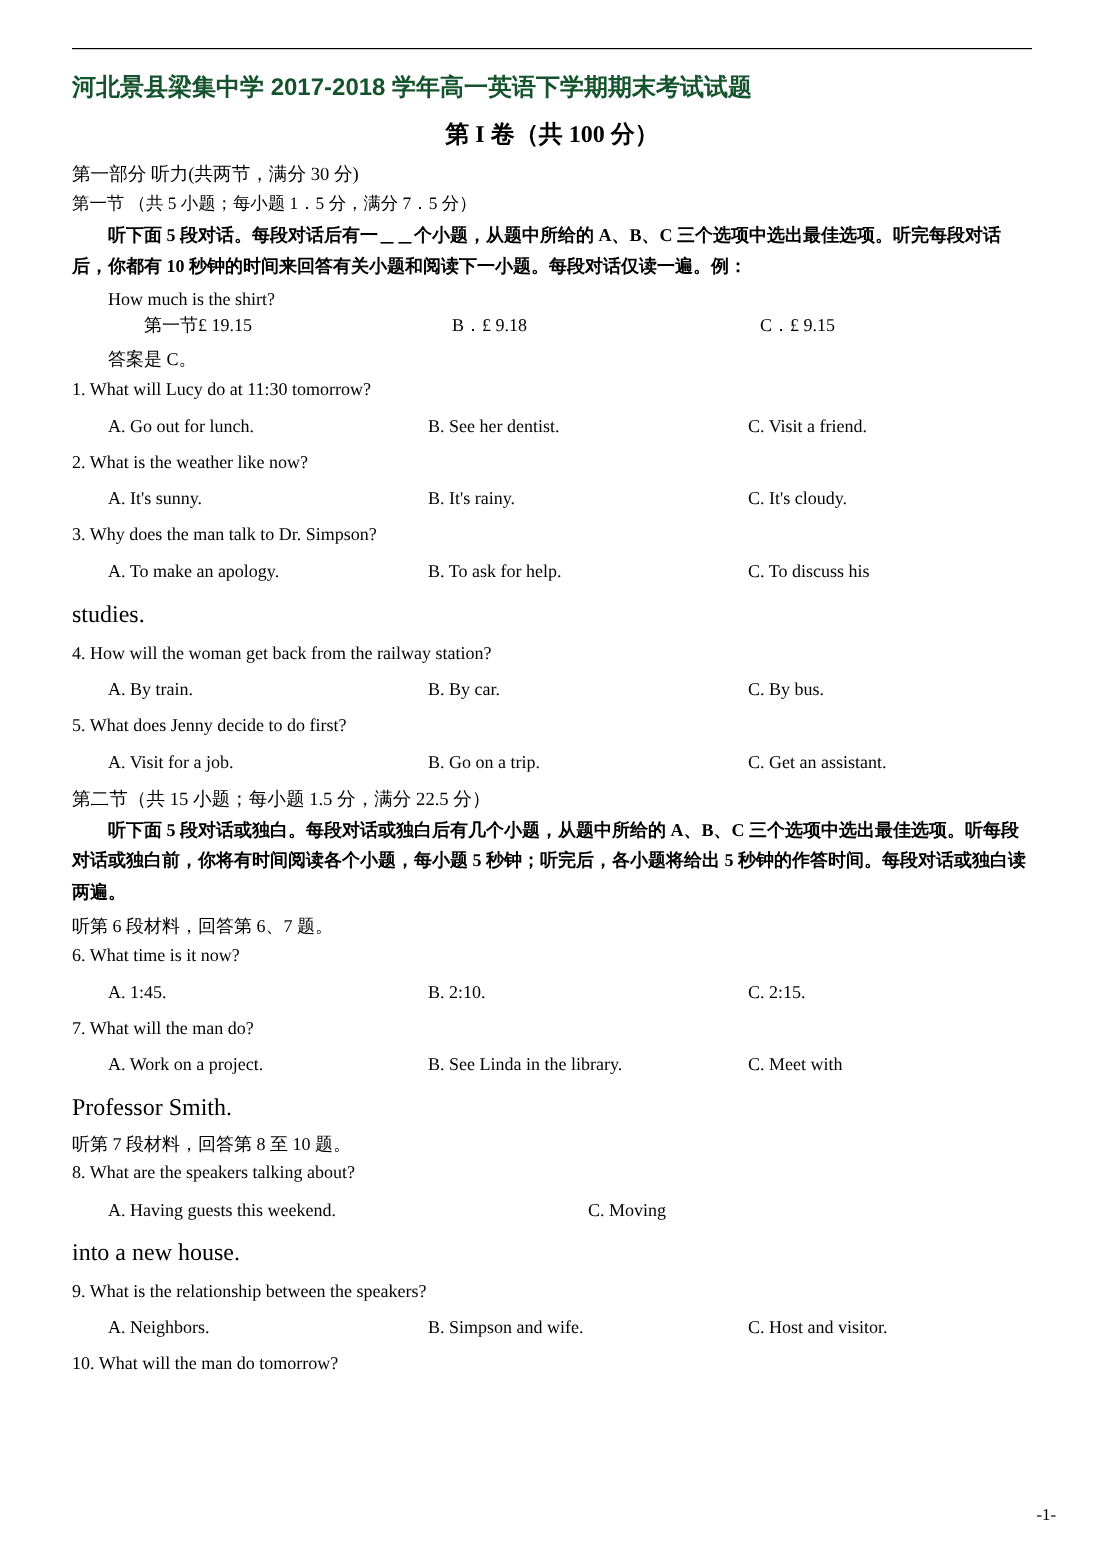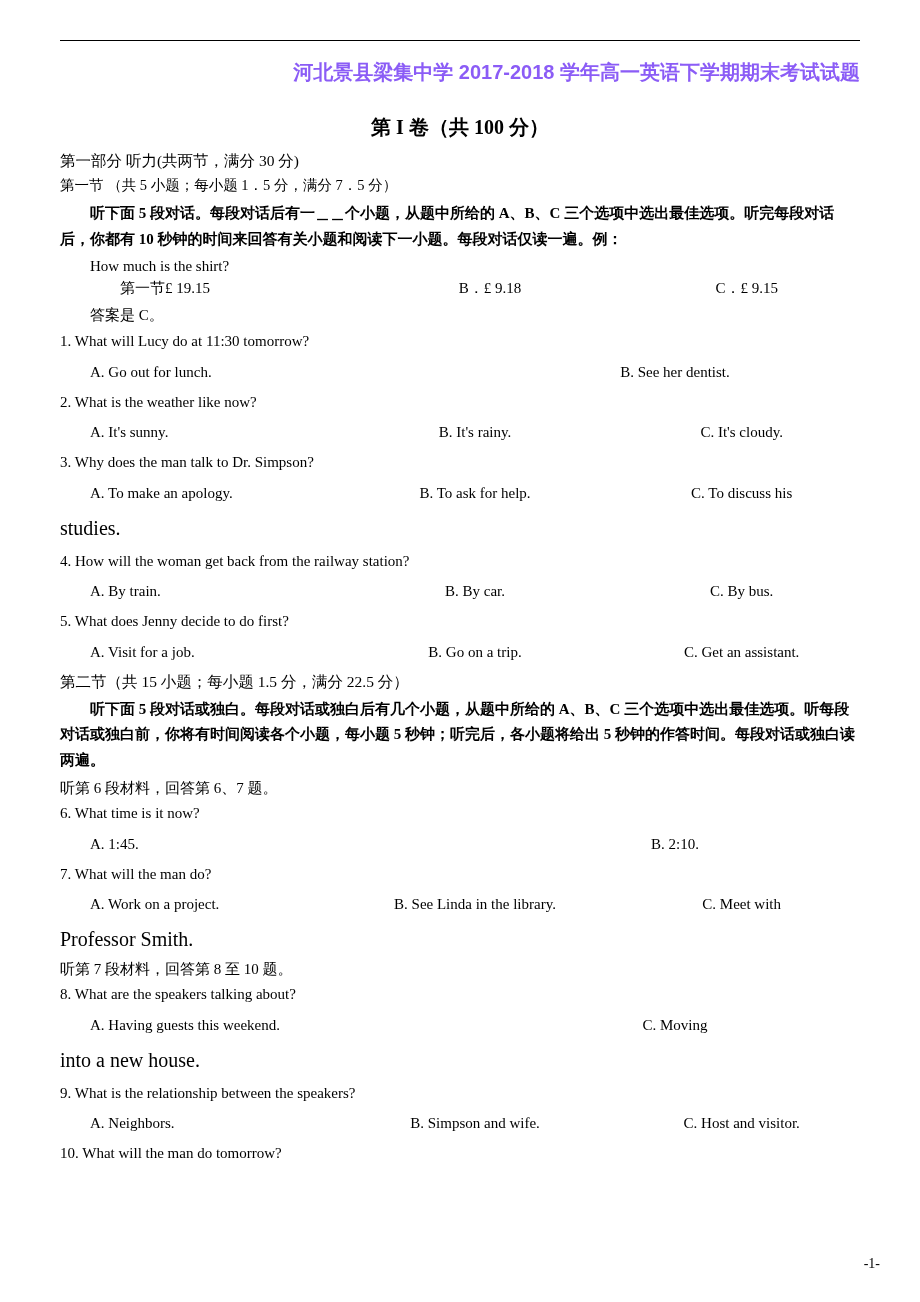--- a/index.html
+++ b/index.html
@@ -17,25 +17,25 @@
       min-height: 1302px;
       padding: 40px 60px 40px 60px;
     }
 
     .top-line {
       border-top: 1.5px solid #000;
       margin-bottom: 18px;
     }
 
     .main-title {
-      text-align: right;
+      text-align: left;
       font-size: 20px;
       font-weight: bold;
-      color: #8b5cf6;
-      margin-bottom: 28px;
+      color: #14532d;
+      margin-bottom: 12px;
       font-family: "SimHei", "黑体", sans-serif;
     }
 
     .section-title-center {
       text-align: center;
       font-size: 20px;
       font-weight: bold;
       margin-bottom: 10px;
     }
 
@@ -73,21 +73,20 @@
     .options-line {
       display: flex;
       margin-bottom: 4px;
       font-size: 15px;
       line-height: 1.8;
     }
 
     .option {
       flex: 1;
       padding-left: 2em;
-      text-align: center;
     }
 
     .option-first {
       padding-left: 2em;
       flex: 1;
     }
 
     .page-num {
       position: absolute;
       right: 30px;
@@ -134,20 +133,21 @@
     <span class="option">B．£ 9.18</span>
     <span class="option">C．£ 9.15</span>
   </div>
   <div>答案是 C。</div>
 </div>
 
 <div class="question-line">1. What will Lucy do at 11:30 tomorrow?</div>
 <div class="options-line">
   <span class="option-first">A. Go out for lunch.</span>
   <span class="option">B. See her dentist.</span>
+  <span class="option">C. Visit a friend.</span>
 </div>
 
 <div class="question-line">2. What is the weather like now?</div>
 <div class="options-line">
   <span class="option-first">A. It's sunny.</span>
   <span class="option">B. It's rainy.</span>
   <span class="option">C. It's cloudy.</span>
 </div>
 
 <div class="question-line">3. Why does the man talk to Dr. Simpson?</div>
@@ -177,20 +177,21 @@
 <div class="paragraph">
   听下面 5 段对话或独白。每段对话或独白后有几个小题，从题中所给的 A、B、C 三个选项中选出最佳选项。听每段对话或独白前，你将有时间阅读各个小题，每小题 5 秒钟；听完后，各小题将给出 5 秒钟的作答时间。每段对话或独白读两遍。
 </div>
 
 <div class="listen-material">听第 6 段材料，回答第 6、7 题。</div>
 
 <div class="question-line">6. What time is it now?</div>
 <div class="options-line">
   <span class="option-first">A. 1:45.</span>
   <span class="option">B. 2:10.</span>
+  <span class="option">C. 2:15.</span>
 </div>
 
 <div class="question-line">7. What will the man do?</div>
 <div class="options-line">
   <span class="option-first">A. Work on a project.</span>
   <span class="option">B. See Linda in the library.</span>
   <span class="option">C.    Meet    with</span>
 </div>
 <div class="continuation-line">Professor Smith.</div>
 

